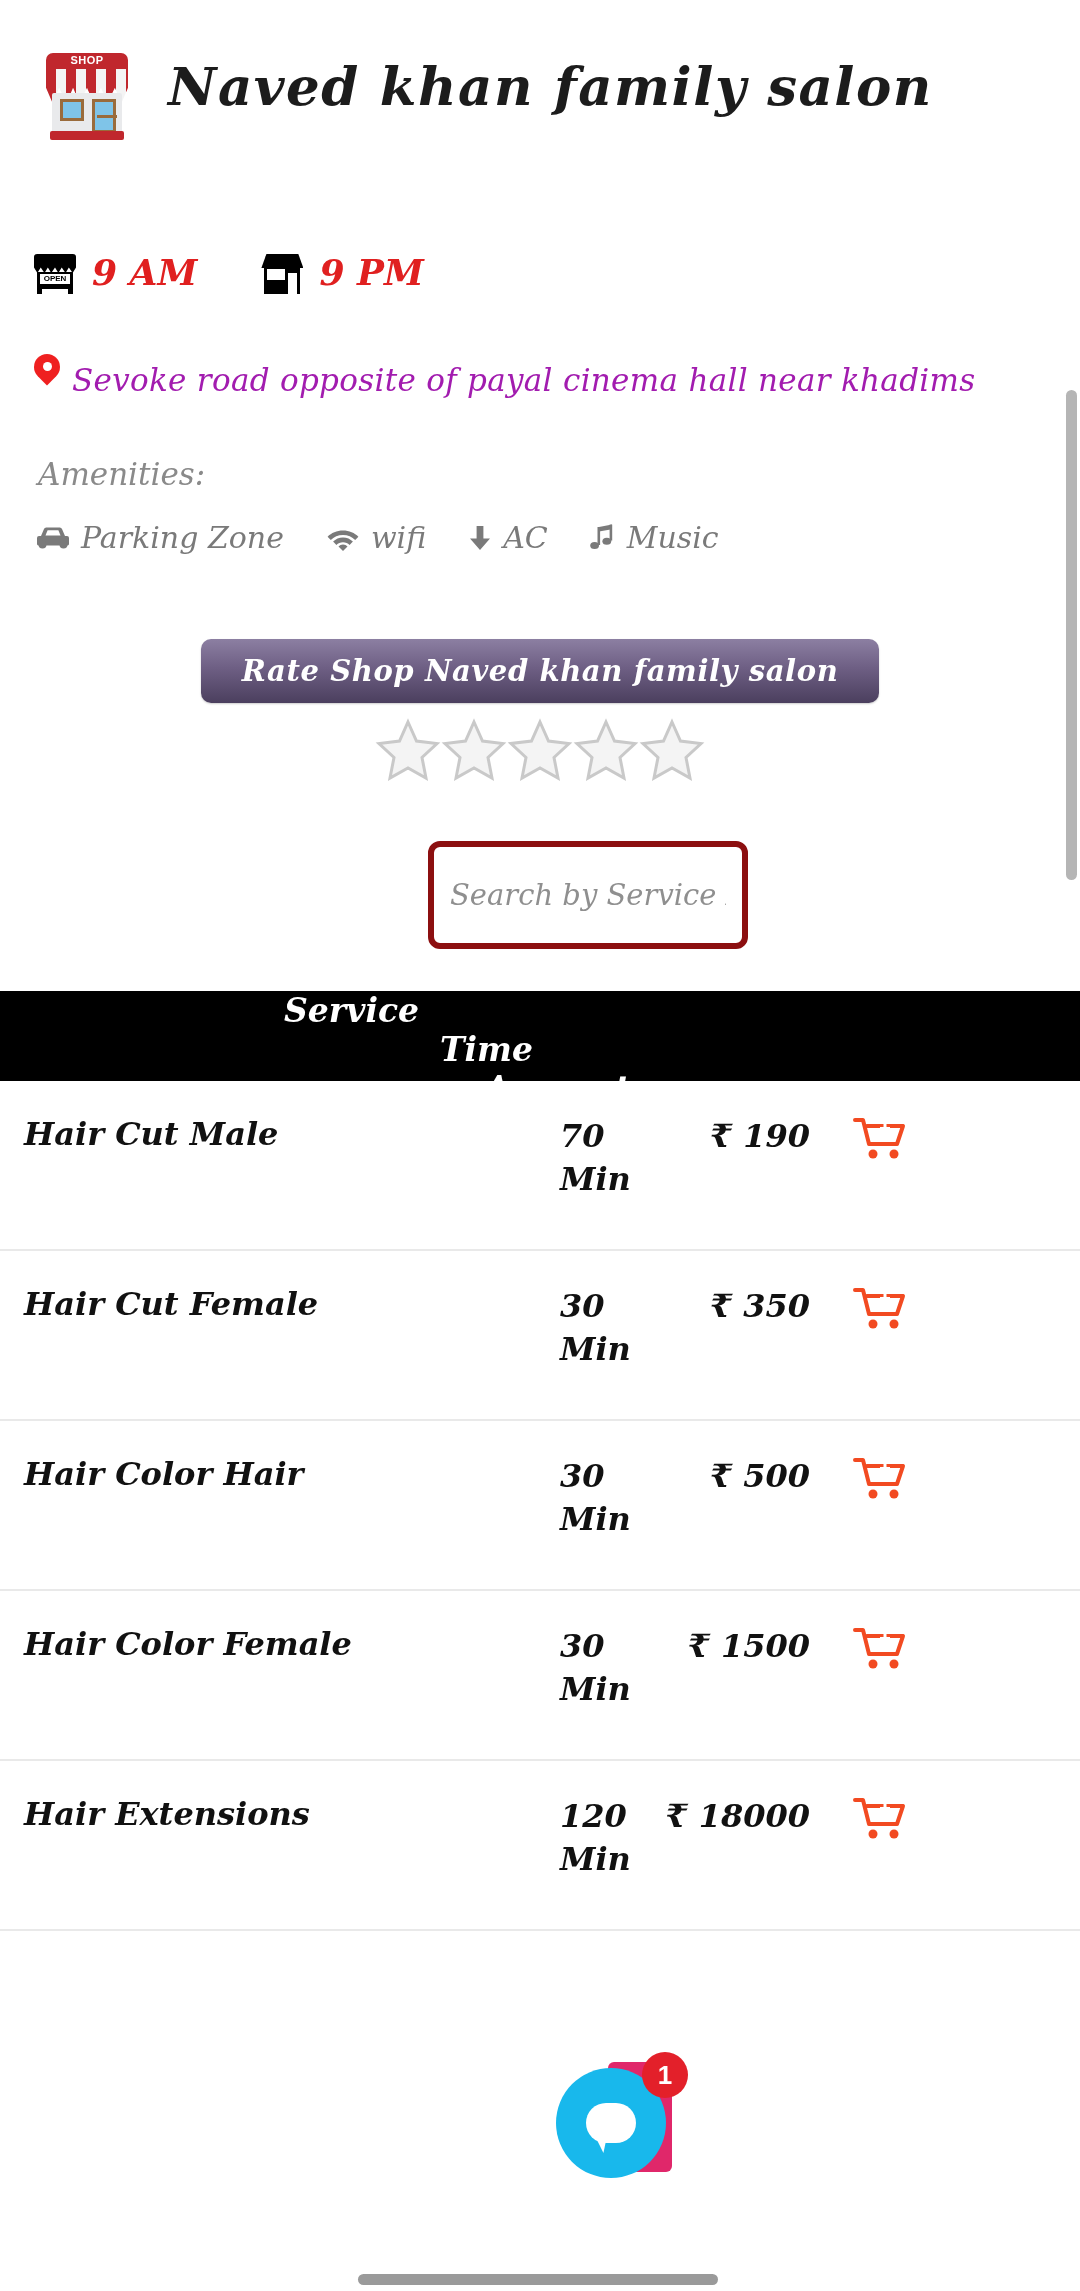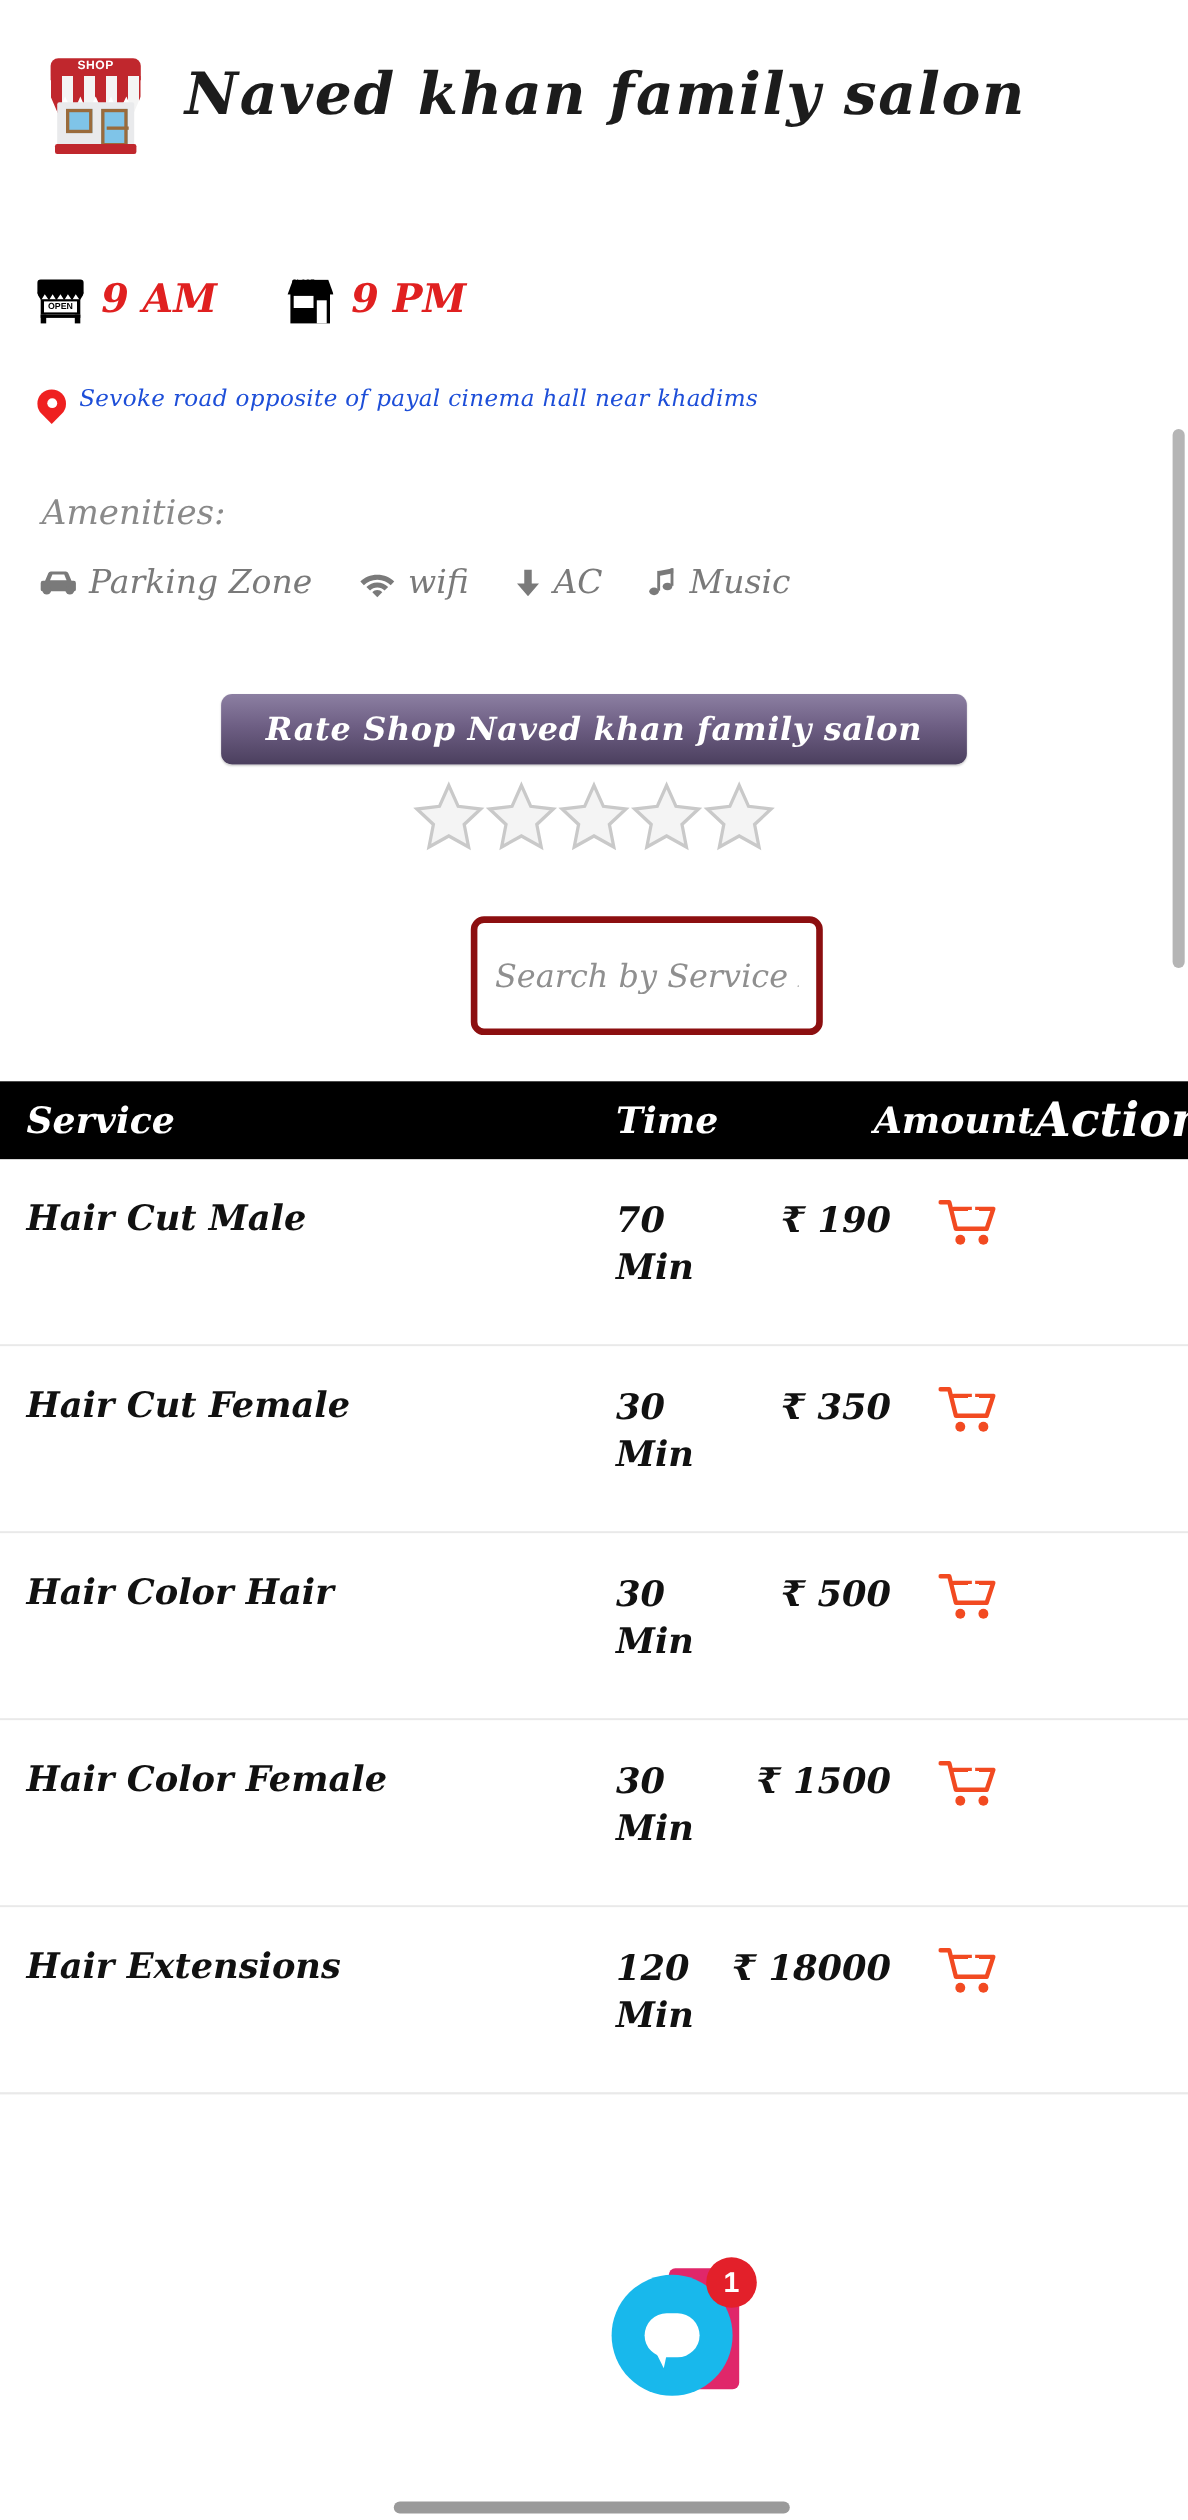--- a/index.html
+++ b/index.html
@@ -144,21 +144,21 @@
   .pin:before {
     content:''; position:absolute; left:0; top:0; width:26px; height:26px;
     background:#ef2020; border-radius:50% 50% 50% 0; transform:rotate(-45deg);
   }
   .pin:after {
     content:''; position:absolute; left:9px; top:8px; width:9px; height:9px;
     background:#fff; border-radius:50%;
   }
   .address-text {
     font-family: "DejaVu Serif", serif; font-style: italic;
-    font-size: 21px; color: #1d4ed8; margin-left: 12px; letter-spacing: .3px;
+    font-size: 31px; color: #a21caf; margin-left: 12px; letter-spacing: .3px; margin-top: 12px;
   }
 
   
   .amenities-label {
     font-family: "DejaVu Serif", serif; font-style: italic;
     font-size: 31px; color: #8a8a8a; padding-left: 38px; margin-top: 58px;
   }
   .amenities-row {
     display: flex; align-items: center; padding-left: 34px; margin-top: 28px;
   }
@@ -198,21 +198,21 @@
     font-family:"DejaVu Serif", serif; font-style: italic;
     font-size: 29px; color: #5f5f5f; padding: 0 16px;
     outline: none;
   }
   .search-box::placeholder { color: #8f8f8f; font-style: italic; }
 
   
   .table { width: 1080px; margin-top: 8px; }
   .thead {
     display: flex; align-items: center;
-    background: #000; height: 71px; color: #fff;
+    background: #000; height: 90px; color: #fff; flex-direction: column;
   }
   .thead div, .trow div {
     font-family:"DejaVu Serif", serif; font-style: italic;
   }
   .th-service { width: 560px; padding-left: 24px; font-size: 33px; font-weight: bold; }
   .th-time    { width: 200px; font-size: 33px; font-weight: bold; }
   .th-amount  { width: 180px; text-align: right; font-size: 33px; font-weight: bold; }
   .th-action  { width: 140px; font-size: 43px; font-weight: bold; }
 
   .trow {

